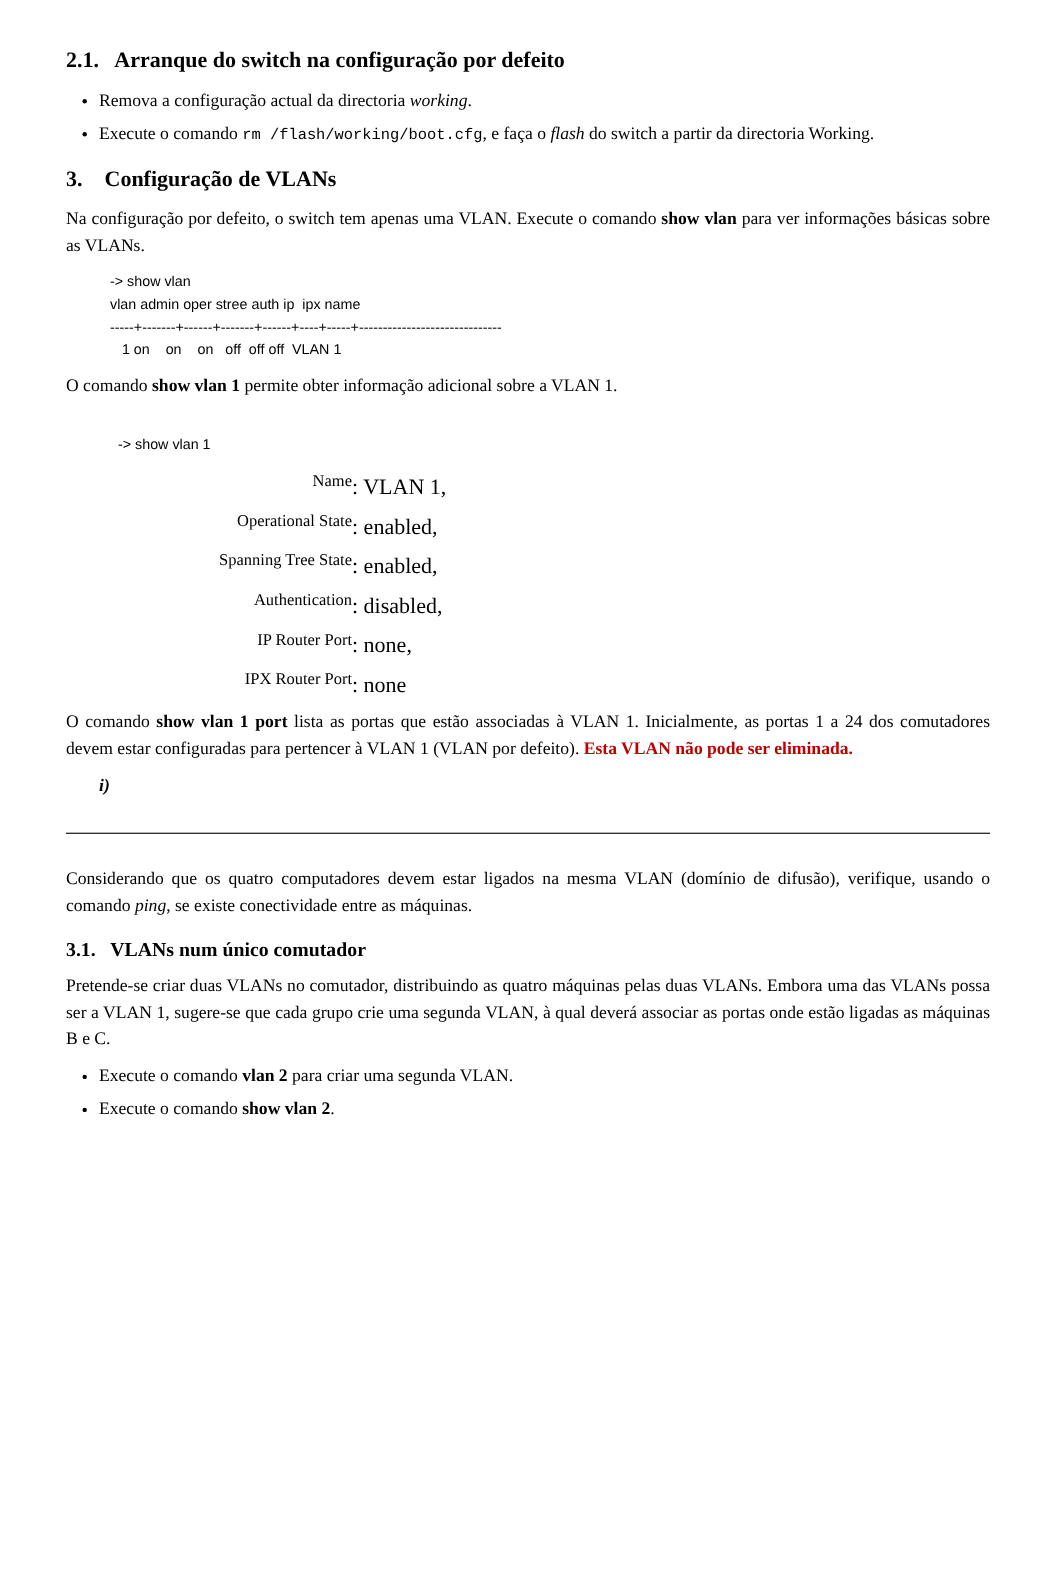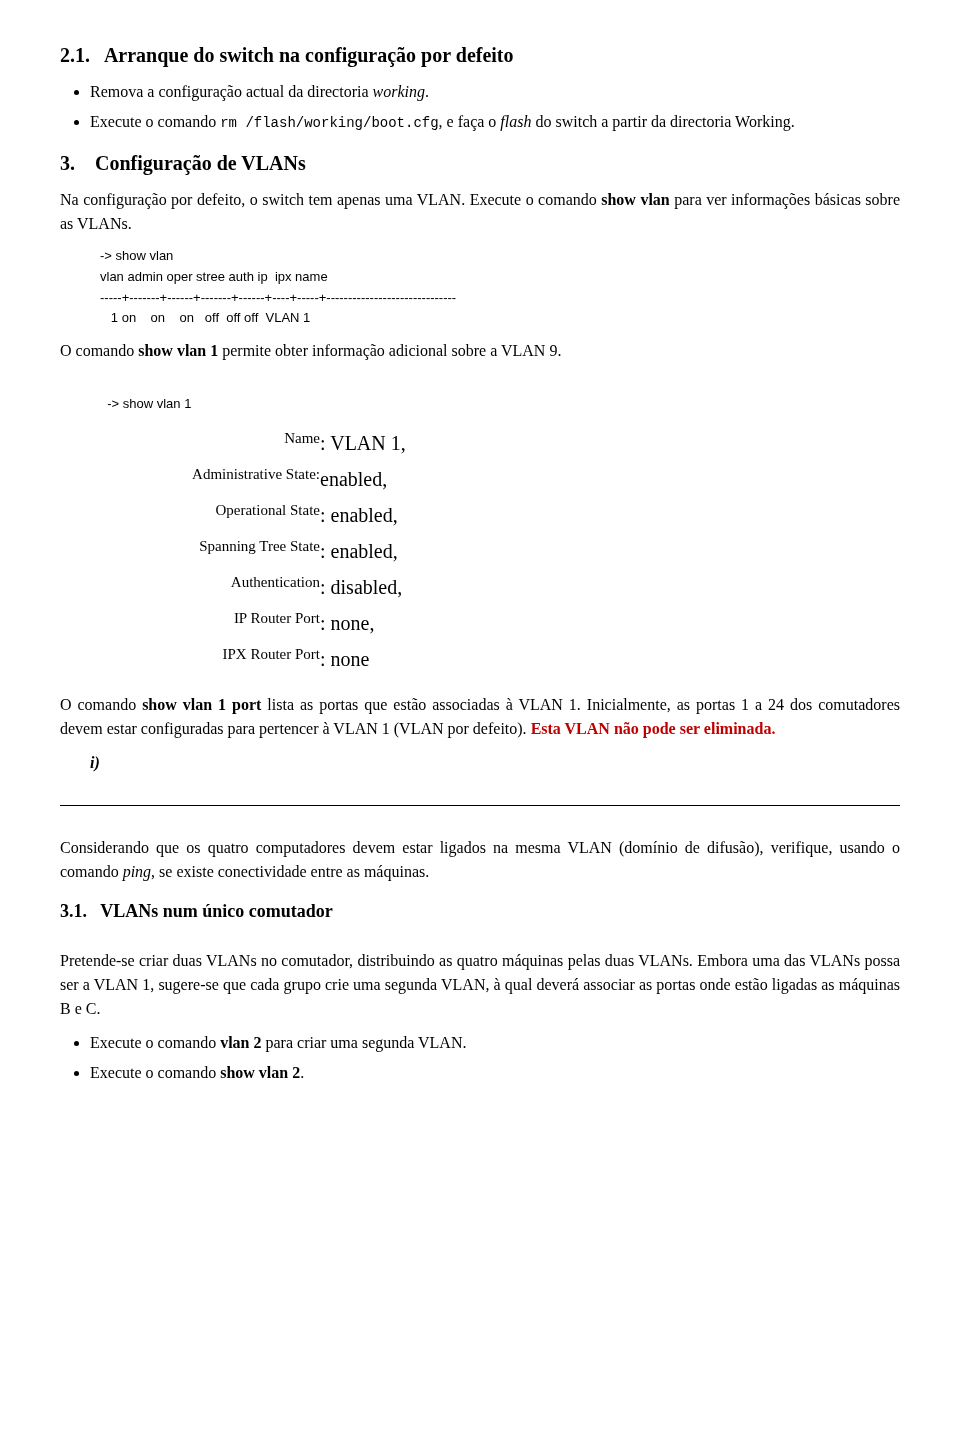--- a/index.html
+++ b/index.html
@@ -17,21 +17,21 @@
       line-height: 1.5;
     }
     h2.section-title {
       font-size: 20px;
       font-weight: bold;
       margin-bottom: 10px;
     }
     h3.subsection-title {
       font-size: 18px;
       font-weight: bold;
-      margin-bottom: 24px;
+      margin-bottom: 8px;
     }
     p {
       margin-bottom: 10px;
       text-align: justify;
     }
     ul {
       margin-left: 30px;
       margin-bottom: 10px;
     }
     ul li {
@@ -104,35 +104,31 @@
 <p>
   <span>Na configuração por defeito, o switch tem apenas uma VLAN. Execute o comando </span><span class="bold">show vlan</span><span> para ver informações básicas sobre as VLANs.</span>
 </p>
 
 <div class="code-block">-&gt; show vlan
 vlan admin oper stree auth ip  ipx name
 -----+-------+------+-------+------+----+-----+------------------------------
    1 on    on    on   off  off off  VLAN 1</div>
 
 <p>
-  <span>O comando </span><span class="bold">show vlan 1</span><span> permite obter informação adicional sobre a VLAN 9.</span>
+  <span>O comando </span><span class="bold">show vlan 1</span><span> permite obter informação adicional sobre a VLAN 1.</span>
 </p>
 
 <div class="code-block">
   <span>-&gt; show vlan 1</span>
 </div>
 
 <div class="vlan-info">
   <div class="vlan-info-row">
     <span class="vlan-label">Name</span>
     <span class="vlan-value">: VLAN 1,</span>
-  </div>
-  <div class="vlan-info-row">
-    <span class="vlan-label">Administrative State:</span>
-    <span class="vlan-value">enabled,</span>
   </div>
   <div class="vlan-info-row">
     <span class="vlan-label">Operational State</span>
     <span class="vlan-value">: enabled,</span>
   </div>
   <div class="vlan-info-row">
     <span class="vlan-label">Spanning Tree State</span>
     <span class="vlan-value">: enabled,</span>
   </div>
   <div class="vlan-info-row">
@@ -142,21 +138,21 @@
   <div class="vlan-info-row">
     <span class="vlan-label">IP Router Port</span>
     <span class="vlan-value">: none,</span>
   </div>
   <div class="vlan-info-row">
     <span class="vlan-label">IPX Router Port</span>
     <span class="vlan-value">: none</span>
   </div>
 </div>
 
-<p style="margin-top: 16px;">
+<p style="margin-top: 4px;">
   <span>O comando </span><span class="bold">show vlan 1 port</span><span> lista as portas que estão associadas à VLAN 1. Inicialmente, as portas 1 a 24 dos comutadores devem estar configuradas para pertencer à VLAN 1 (VLAN por defeito). </span><span class="red bold">Esta VLAN não pode ser eliminada.</span>
 </p>
 
 <div class="numbered-item" style="margin-left: 30px; margin-bottom: 10px; display: flex; gap: 14px;">
   <span class="numbered-label bold italic" style="min-width: 28px;">i)</span>
 </div>
 
 <hr>
 
 <p>

